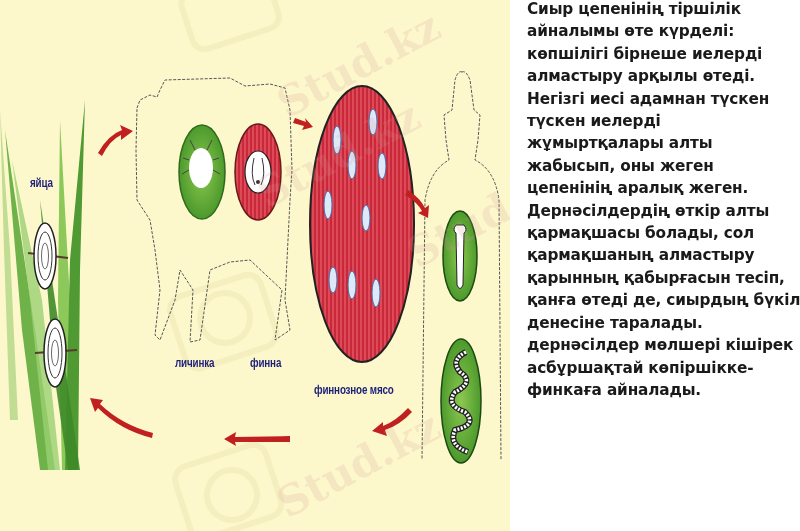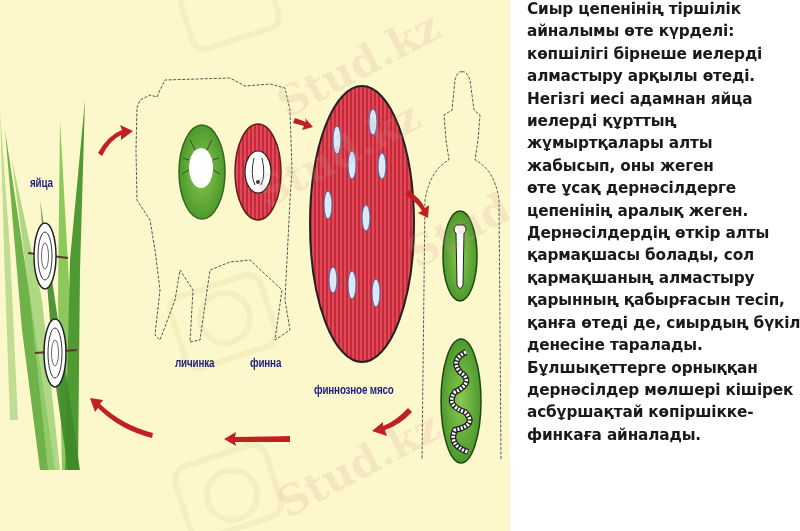--- a/index.html
+++ b/index.html
@@ -119,29 +119,27 @@
   <div class="label" style="left:175px;top:356px;">личинка</div>
   <div class="label" style="left:250px;top:356px;">финна</div>
   <div class="label" style="left:314px;top:383px;">финнозное мясо</div>
 </div>
 
 <div class="text-block">
   <span class="line">Сиыр цепенінің тіршілік</span>
   <span class="line">айналымы өте күрделі:</span>
   <span class="line">көпшілігі бірнеше иелерді</span>
   <span class="line">алмастыру арқылы өтеді.</span>
-  <span class="line">Негізгі иесі адамнан яйца</span>
-  <span class="line">иелерді құрттың</span>
+  <span class="line">Негізгі иесі адамнан түскен</span>
+  <span class="line">түскен иелерді</span>
   <span class="line">жұмыртқалары алты</span>
   <span class="line">жабысып, оны жеген</span>
-  <span class="line">өте ұсақ дернәсілдерге</span>
   <span class="line">цепенінің аралық жеген.</span>
   <span class="line">Дернәсілдердің өткір алты</span>
   <span class="line">қармақшасы болады, сол</span>
   <span class="line">қармақшаның алмастыру</span>
   <span class="line">қарынның қабырғасын тесіп,</span>
   <span class="line">қанға өтеді де, сиырдың бүкіл</span>
   <span class="line">денесіне таралады.</span>
-  <span class="line">Бұлшықеттерге орныққан</span>
   <span class="line">дернәсілдер мөлшері кішірек</span>
   <span class="line">асбұршақтай көпіршікке-</span>
   <span class="line">финкаға айналады.</span>
 </div>
 
 </body></html>

